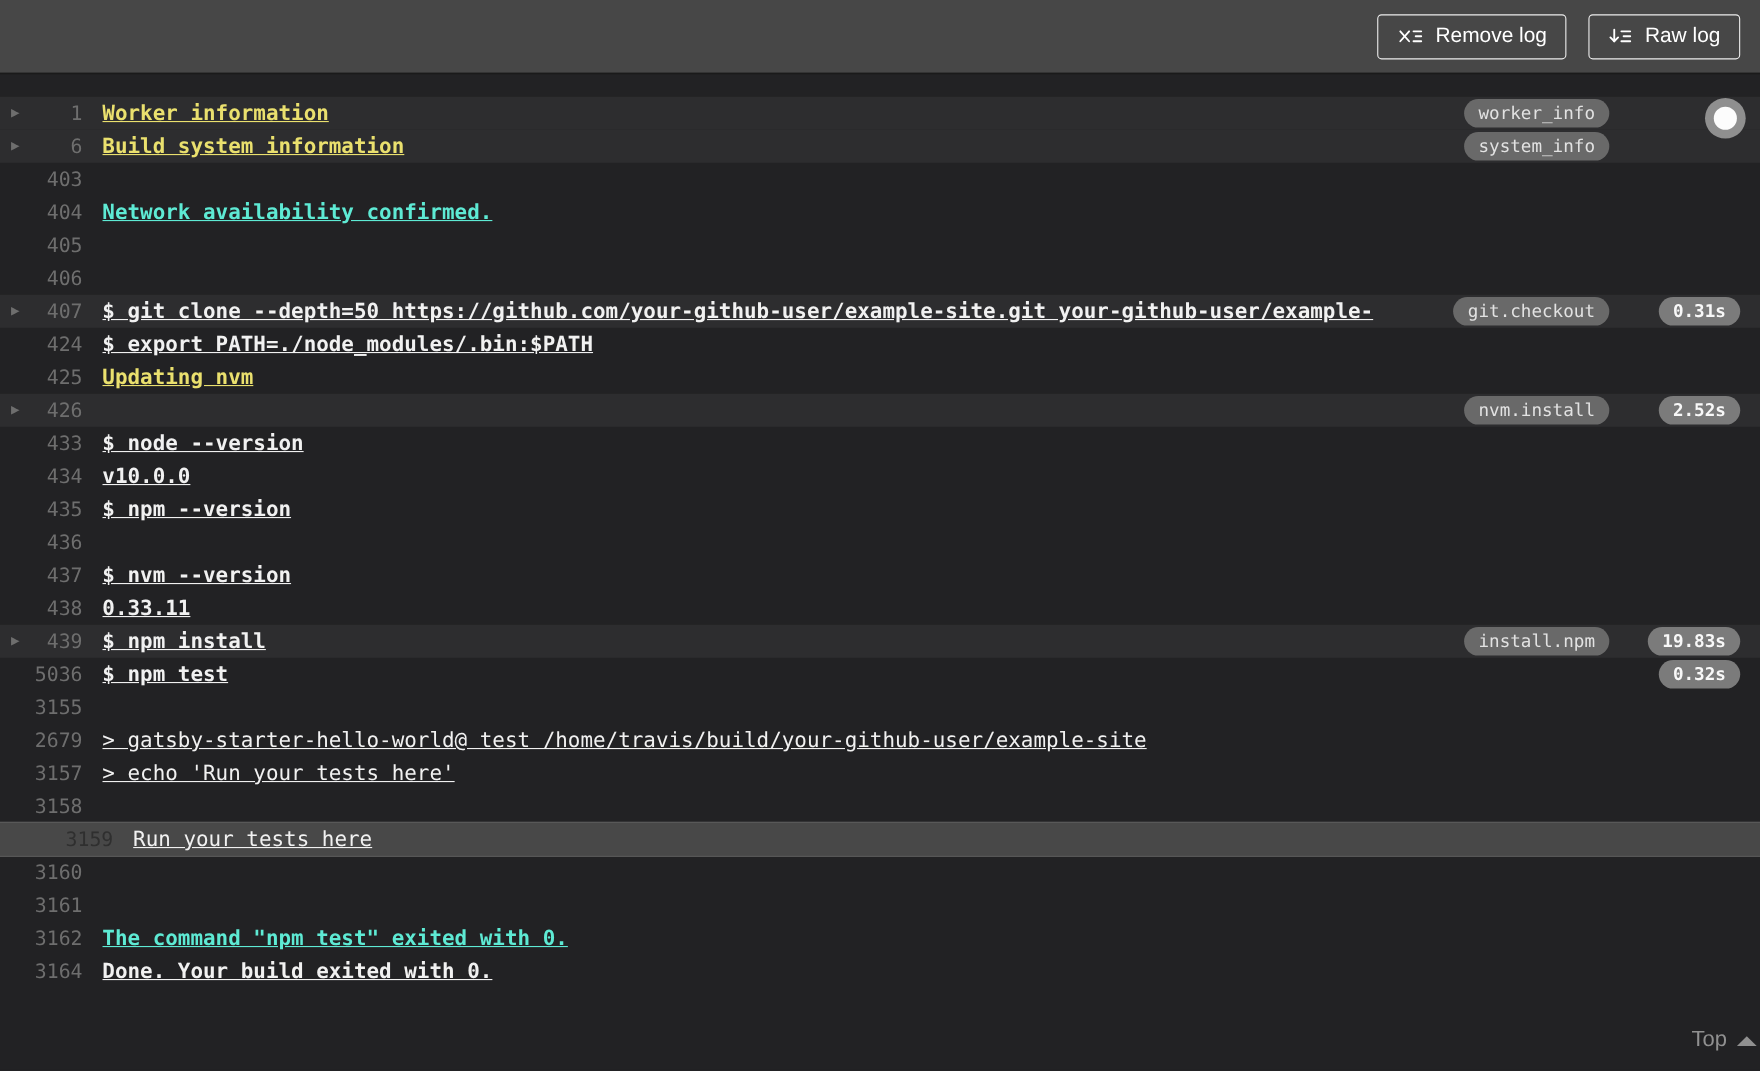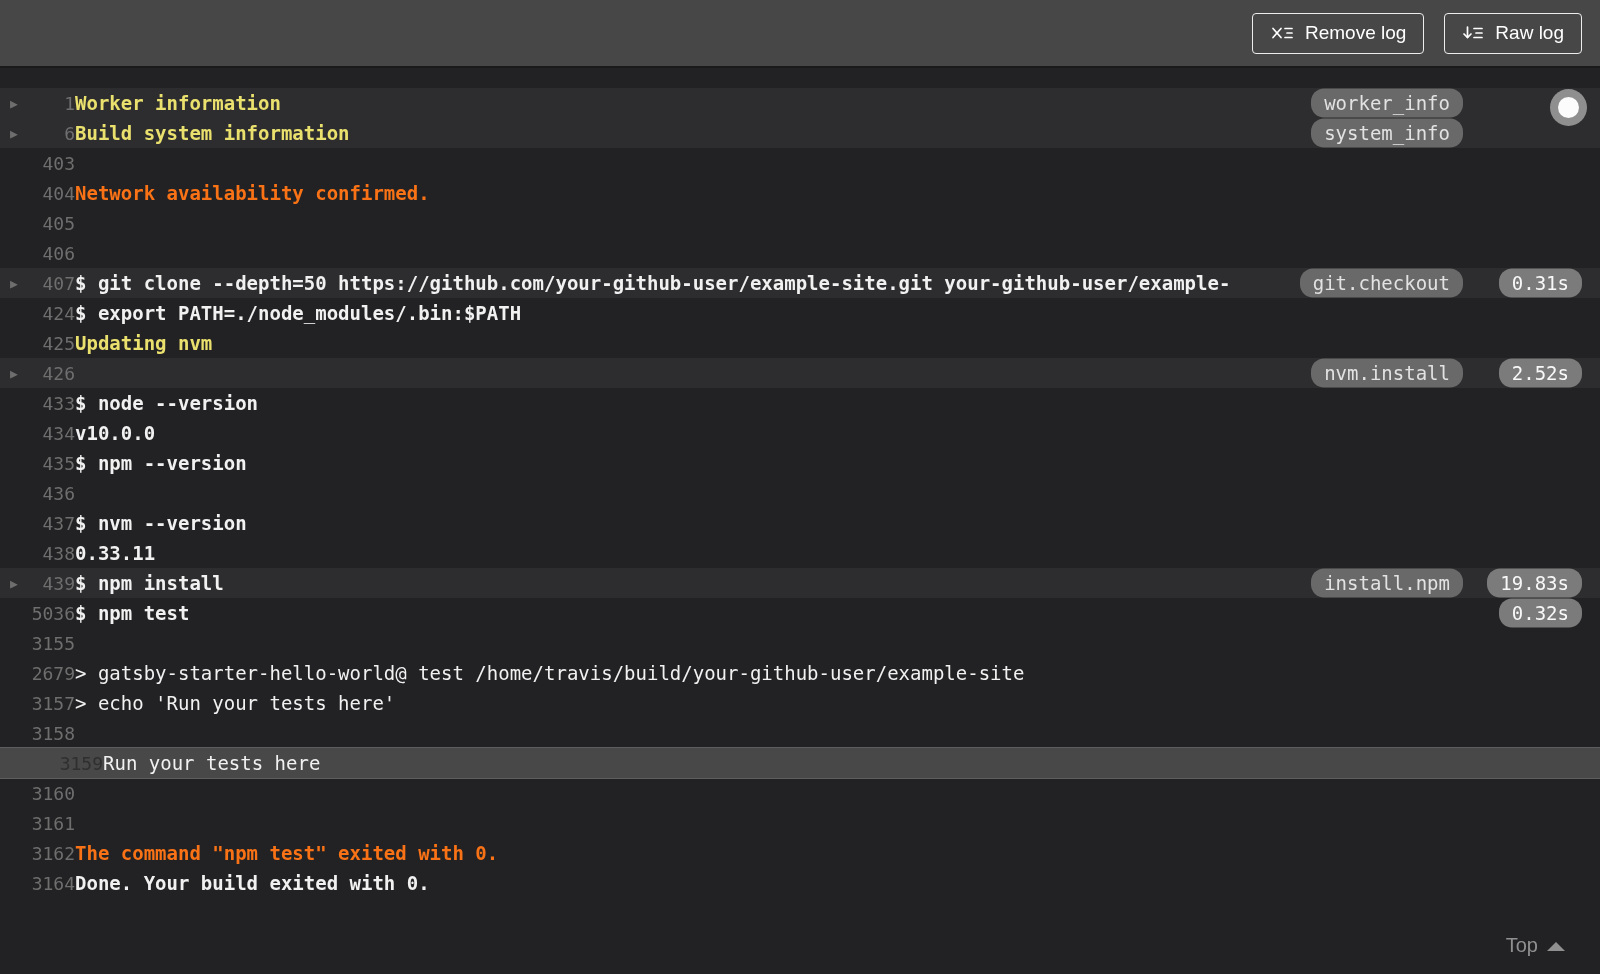--- a/index.html
+++ b/index.html
@@ -74,39 +74,41 @@
     position: absolute;
     left: 10px;
     top: 50%;
     transform: translateY(-50%);
     color: #6e6e6e;
     font-size: 13px;
     line-height: 1;
     cursor: pointer;
   }
   .text {
+    margin-left: 18px;
     flex: 1;
     overflow: hidden;
     white-space: pre;
+    text-decoration: underline;
   }
   .row.bold .text { font-weight: bold; }
   .row.yellow .text { color: #eae06e; font-weight: bold; }
-  .row.green .text { color: #f97316; font-weight: bold; }
+  .row.green .text { color: #5eead4; font-weight: bold; }
   .tag, .dur {
     position: absolute;
     top: 50%;
     transform: translateY(-50%);
-    font-size: 19px;
+    font-size: 16px;
     line-height: 1;
     padding: 5px 13px;
     border-radius: 13px;
     font-family: "DejaVu Sans Mono", monospace;
   }
   .tag { right: 137px; background: #696969; color: #e2e2e2; }
-  .dur { right: 18px;  background: #7b7b7b; color: #f8f8f8; }
+  .dur { right: 18px;  background: #7b7b7b; color: #f8f8f8; font-weight: bold; }
 
   .follow-btn {
     position: absolute;
     top: 21px;
     right: 13px;
     width: 37px; height: 37px;
     border-radius: 50%;
     background: #8f8f8f;
     border: none;
     display: flex;
@@ -116,21 +118,21 @@
     padding: 0;
   }
   .follow-btn .inner {
     width: 21px; height: 21px;
     border-radius: 50%;
     background: #fcfcfc;
   }
 
   .log-footer {
     position: absolute;
-    right: 35px;
+    right: 3px;
     bottom: 15px;
     display: flex;
     align-items: center;
     gap: 9px;
     color: #909090;
     font-family: "Liberation Sans", sans-serif;
     font-size: 20px;
     cursor: pointer;
   }
   .caret-up {

